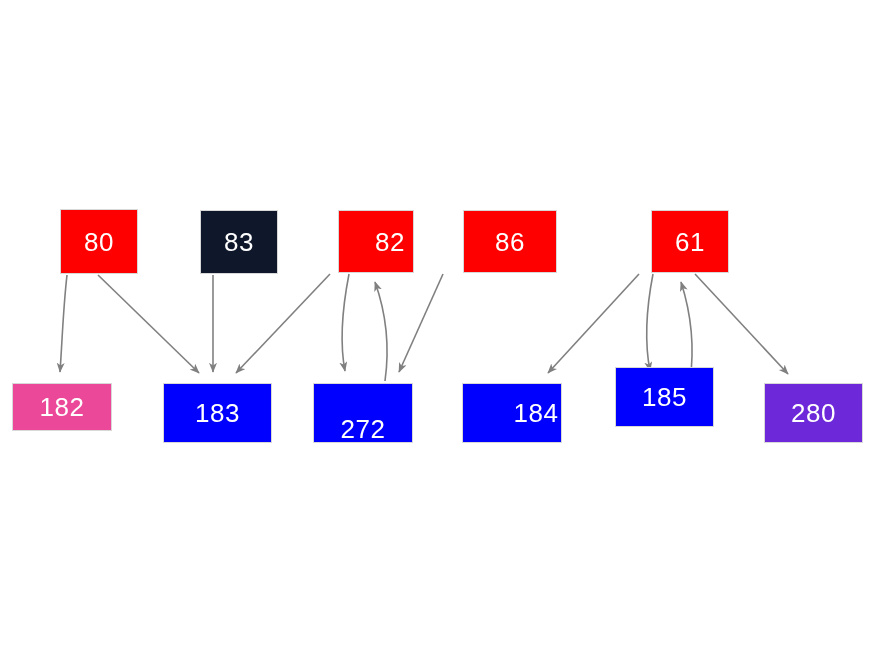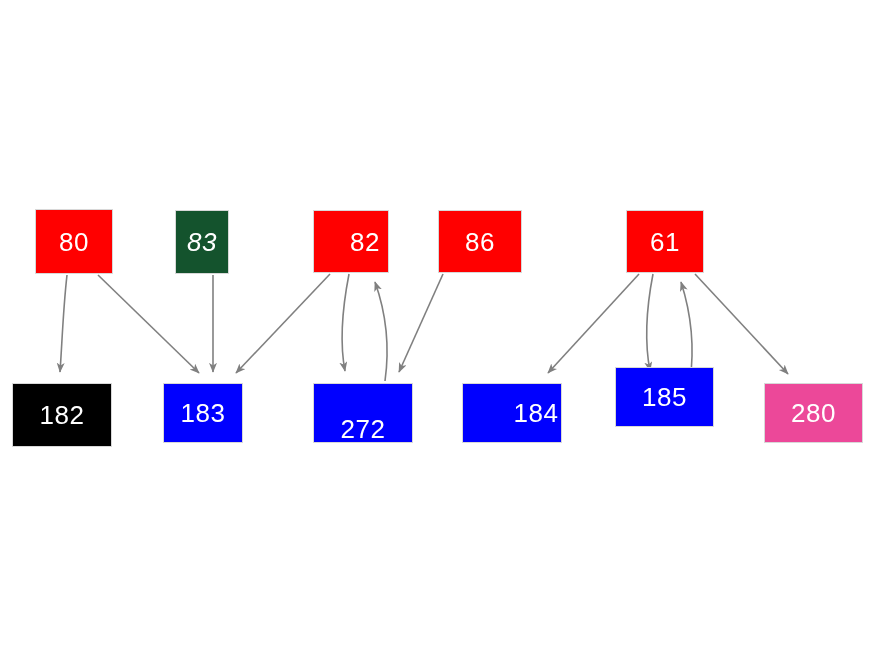--- a/index.html
+++ b/index.html
@@ -33,21 +33,21 @@
     align-items: center;
     justify-content: center;
     border: 1px solid #d8d8d8;
     color: #ffffff;
     font-size: 26px;
     line-height: 1;
     letter-spacing: 0.5px;
     font-family: "Liberation Sans", "DejaVu Sans", sans-serif;
     user-select: none;
   }
-  .graph-node.source { background: #ff0000; }
+  .graph-node.source { background: #ff0000; margin-left: 25px; }
   .graph-node.sink   { background: #0000ff; }
   .node-label { pointer-events: none; }
 </style>
 </head>
 <body>
 
 <div id="graph-canvas" style="width: 875px; height: 656px; background: rgb(255, 255, 255);">
 
   <svg id="edge-layer" viewBox="0 0 875 656" width="875" height="656" xmlns="http://www.w3.org/2000/svg">
     <defs>
@@ -67,45 +67,45 @@
         <path d="M 653,274 C 646,310 645,345 650,371" fill="none" stroke="#808080" stroke-width="1.6" marker-end="url(#arrowhead)"></path>
         <path d="M 690,381 C 695,345 690,310 681,282" fill="none" stroke="#808080" stroke-width="1.6" marker-end="url(#arrowhead)"></path>
         <path d="M 695,274 L 788,374" fill="none" stroke="#808080" stroke-width="1.6" marker-end="url(#arrowhead)"></path>
       </g>
   </svg>
 
   <div id="nodes-group">
       <div class="graph-node source" style="left: 35px; top: 209px; width: 78px; height: 65px; background: rgb(255, 0, 0); color: rgb(255, 255, 255); border-color: rgb(216, 216, 216);">
         <span class="node-label">80</span>
       </div>
-      <div class="graph-node source" style="left: 175px; top: 210px; width: 54px; height: 64px; background: #14532d; color: rgb(255, 255, 255); border-color: rgb(216, 216, 216); font-style: italic;">
+      <div class="graph-node source" style="left: 175px; top: 210px; width: 78px; height: 64px; background: #0f172a; color: rgb(255, 255, 255); border-color: rgb(216, 216, 216);">
         <span class="node-label">83</span>
       </div>
       <div class="graph-node source" style="left: 313px; top: 210px; width: 76px; height: 63px; background: rgb(255, 0, 0); color: rgb(255, 255, 255); border-color: rgb(216, 216, 216); padding-left: 28px;">
         <span class="node-label">82</span>
       </div>
-      <div class="graph-node source" style="left: 438px; top: 210px; width: 84px; height: 63px; background: rgb(255, 0, 0); color: rgb(255, 255, 255); border-color: rgb(216, 216, 216);">
+      <div class="graph-node source" style="left: 438px; top: 210px; width: 94px; height: 63px; background: rgb(255, 0, 0); color: rgb(255, 255, 255); border-color: rgb(216, 216, 216);">
         <span class="node-label">86</span>
       </div>
       <div class="graph-node source" style="left: 626px; top: 210px; width: 78px; height: 63px; background: rgb(255, 0, 0); color: rgb(255, 255, 255); border-color: rgb(216, 216, 216);">
         <span class="node-label">61</span>
       </div>
-      <div class="graph-node sink" style="left: 12px; top: 383px; width: 100px; height: 64px; background: #000000; color: rgb(255, 255, 255); border-color: rgb(216, 216, 216);">
+      <div class="graph-node sink" style="left: 12px; top: 383px; width: 100px; height: 48px; background: #ec4899; color: rgb(255, 255, 255); border-color: rgb(216, 216, 216);">
         <span class="node-label">182</span>
       </div>
-      <div class="graph-node sink" style="left: 163px; top: 383px; width: 80px; height: 60px; background: rgb(0, 0, 255); color: rgb(255, 255, 255); border-color: rgb(216, 216, 216);">
+      <div class="graph-node sink" style="left: 163px; top: 383px; width: 109px; height: 60px; background: rgb(0, 0, 255); color: rgb(255, 255, 255); border-color: rgb(216, 216, 216);">
         <span class="node-label">183</span>
       </div>
       <div class="graph-node sink" style="left: 313px; top: 383px; width: 100px; height: 60px; background: rgb(0, 0, 255); color: rgb(255, 255, 255); border-color: rgb(216, 216, 216); align-items: flex-end;">
         <span class="node-label">272</span>
       </div>
       <div class="graph-node sink" style="left: 462px; top: 383px; width: 100px; height: 60px; background: rgb(0, 0, 255); color: rgb(255, 255, 255); border-color: rgb(216, 216, 216); padding-left: 48px;">
         <span class="node-label">184</span>
       </div>
       <div class="graph-node sink" style="left: 615px; top: 367px; width: 99px; height: 60px; background: rgb(0, 0, 255); color: rgb(255, 255, 255); border-color: rgb(216, 216, 216);">
         <span class="node-label">185</span>
       </div>
-      <div class="graph-node sink" style="left: 764px; top: 383px; width: 99px; height: 60px; background: #ec4899; color: rgb(255, 255, 255); border-color: rgb(216, 216, 216);">
+      <div class="graph-node sink" style="left: 764px; top: 383px; width: 99px; height: 60px; background: #6d28d9; color: rgb(255, 255, 255); border-color: rgb(216, 216, 216);">
         <span class="node-label">280</span>
       </div>
     </div>
 
 </div>
 
 </body></html>

